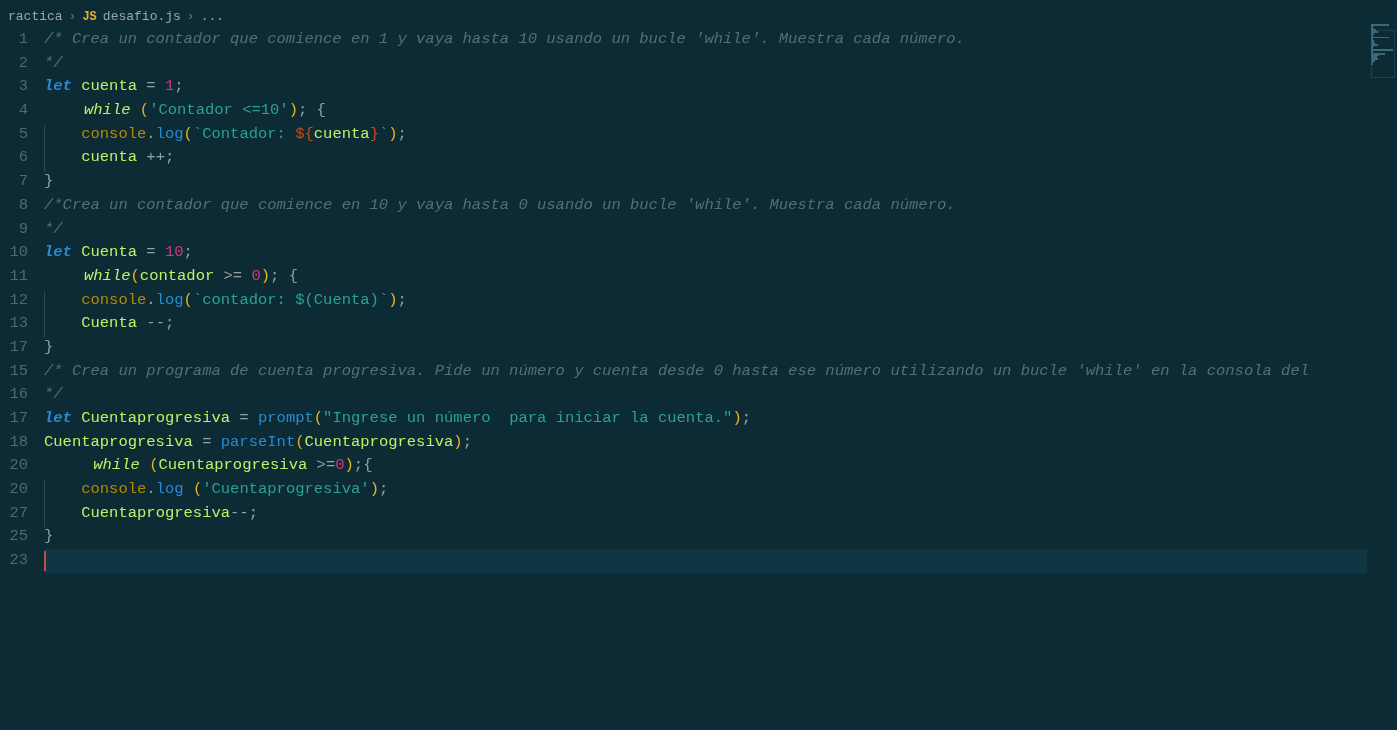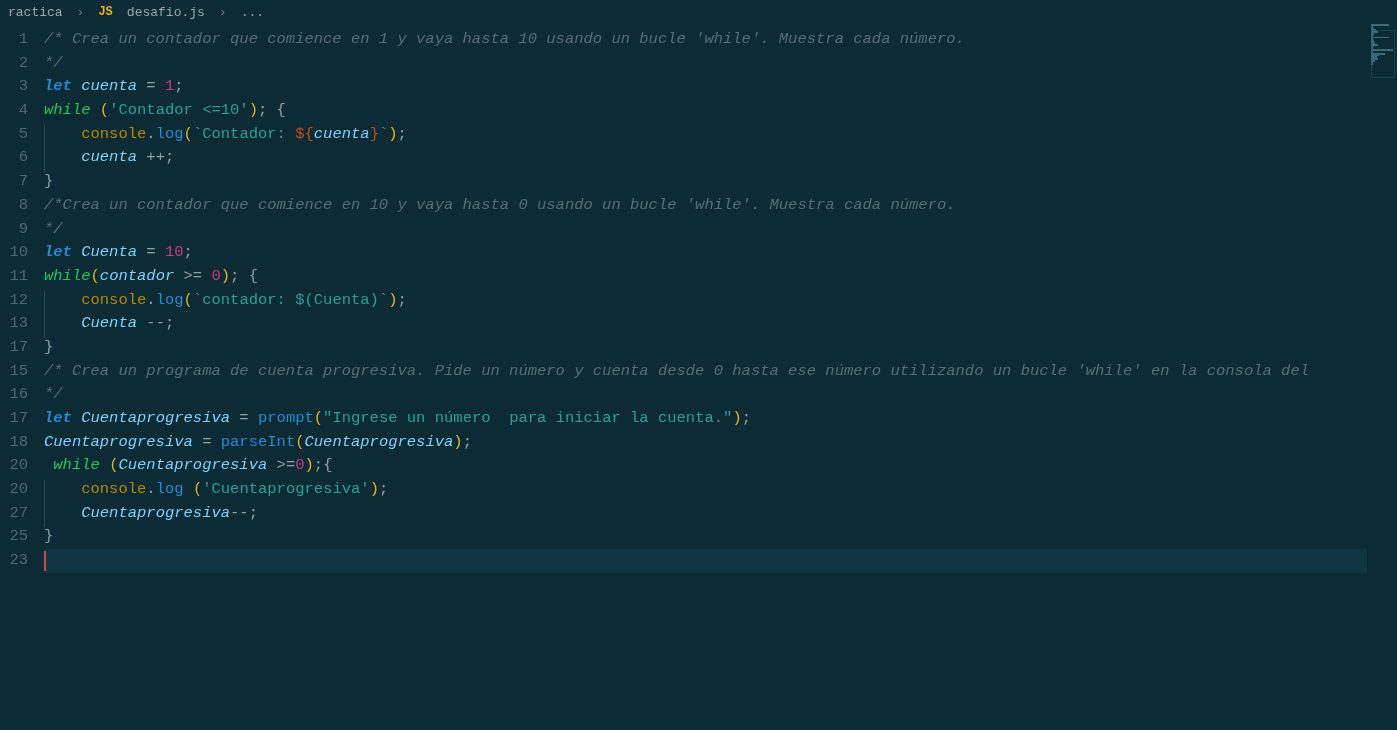--- a/index.html
+++ b/index.html
@@ -7,27 +7,27 @@
     width: 1397px;
     height: 730px;
     background: #0d2b35;
     font-family: 'Consolas', 'Courier New', monospace;
     font-size: 15.5px;
     color: #839496;
     overflow: hidden;
   }
   .breadcrumb {
     display: flex;
-    align-items: center;
+    align-items: flex-end;
     height: 24px;
     padding: 0 8px;
     color: #9ba8a9;
     font-size: 13px;
     background: #0d2b35;
-    gap: 12px;
+    gap: 4px;
   }
   .bc-item { color: #9ba8a9; cursor: pointer; }
   .bc-sep { color: #6b7c7d; padding: 0 2px; }
   .js-icon { color: #e6b422; font-weight: bold; font-size: 12px; margin-right: 2px; }
   .editor {
     display: flex;
     height: calc(100% - 24px);
     position: relative;
   }
   .gutter {
@@ -85,23 +85,23 @@
     border: 1px solid #2a5a6a;
     opacity: 0.5;
   }
   .minimap-line {
     height: 1.8px;
     margin-left: 4px;
     background: #3a6a7a;
   }
   
   .c-comment { color: #586e75; font-style: italic; text-align: right; }
-  .c-kw { color: #22c55e; font-style: italic; }
+  .c-kw { color: #bef264; font-style: italic; margin-left: 40px; }
   .c-decl { color: #268bd2; font-weight: bold; font-style: italic;}
-  .c-var { color: #7dd3fc; font-style: italic; }
+  .c-var { color: #bef264; }
   .c-num { color: #d33682; }
   .c-str { color: #2aa198; }
   .c-fn { color: #268bd2; }
   .c-op { color: #93a1a1; }
   .c-punc { color: #93a1a1; }
   .c-paren { color: #e6b422; }
   .c-tpl { color: #cb4b16; }
   .c-obj { color: #b58900; }
 </style>
 </head>

